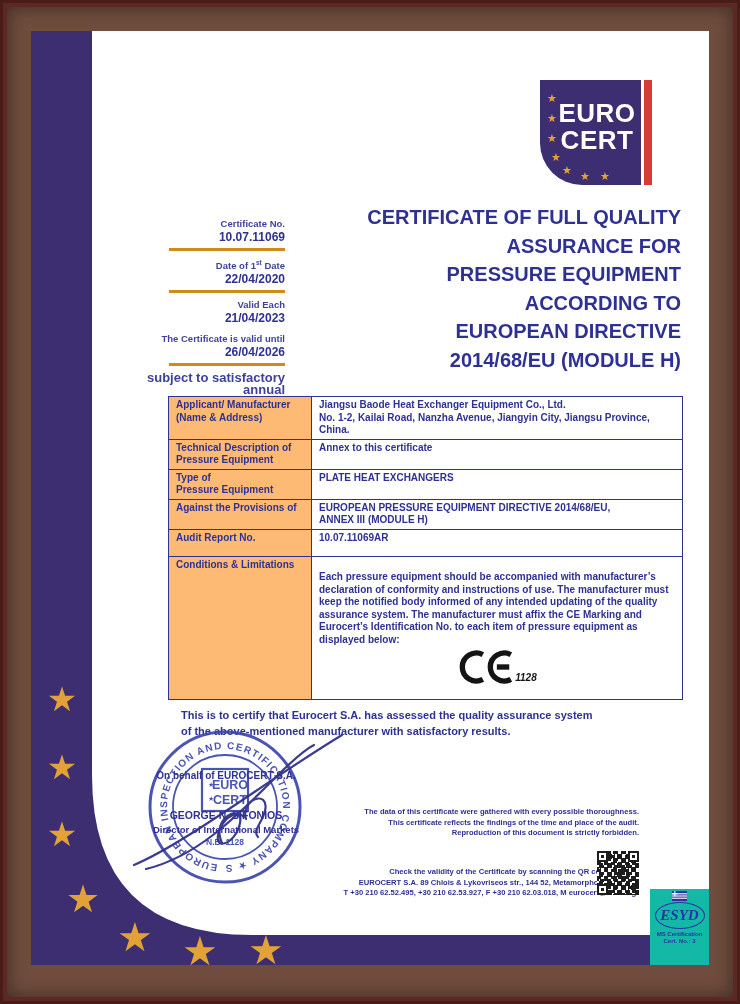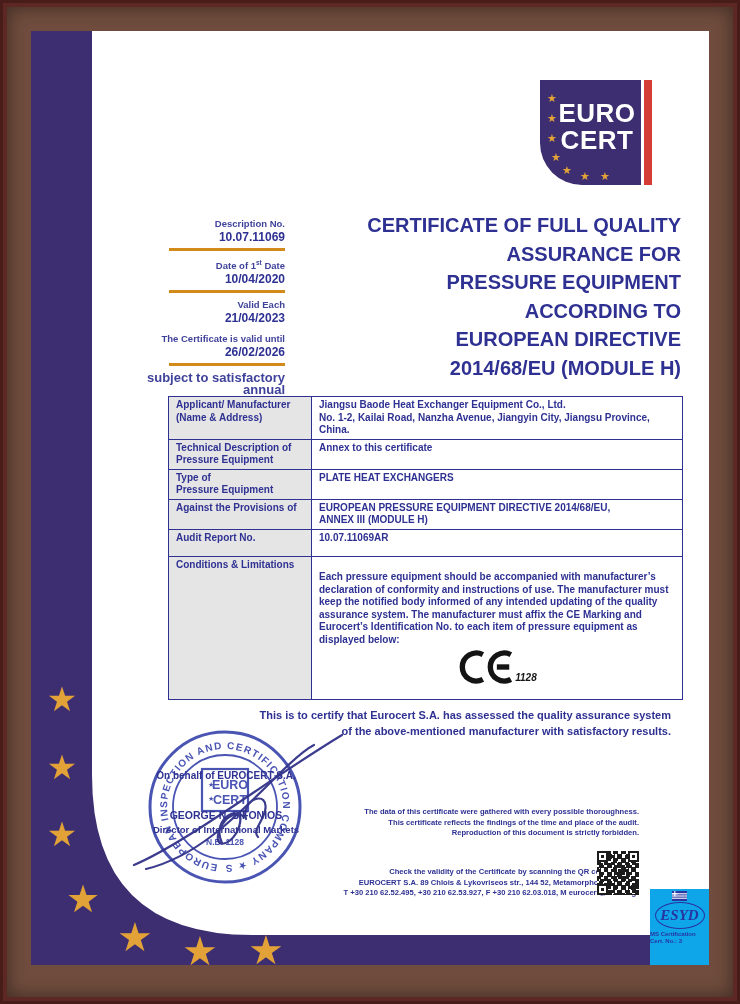--- a/index.html
+++ b/index.html
@@ -21,31 +21,31 @@
              font-weight:bold;font-size:26px;line-height:27px;letter-spacing:0.5px;}
   
   .cert-info{position:absolute;left:110px;top:187px;width:144px;text-align:right;color:#2e3192;}
   .ci-label{font-size:9.5px;line-height:12px;font-weight:bold;opacity:.92;}
   .ci-label sup{font-size:6.5px;}
   .ci-value{font-size:12px;line-height:14px;font-weight:bold;}
   .rule{height:3px;background:#d28a1a;width:116px;margin:4px 0 6px auto;}
   .gap8{height:8px;}
   .ci-note{font-size:13px;line-height:12px;font-weight:bold;white-space:pre-line;opacity:.92;}
   
-  .title{position:absolute;top:180px;right:28px;width:345px;margin:0;text-align:right;color:#2e3192;
+  .title{position:absolute;top:172px;right:28px;width:345px;margin:0;text-align:right;color:#2e3192;
          font-size:20px;line-height:28.5px;font-weight:bold;white-space:pre-line;}
   
   .details{position:absolute;left:137px;top:365px;width:515px;border-collapse:collapse;table-layout:fixed;}
   .details td{border:1px solid #2e3192;vertical-align:top;padding:2px 7px;color:#2e3192;
               font-size:10px;line-height:12.5px;font-weight:bold;white-space:pre-line;}
-  .details td.lbl{width:128px;background:#e5e5e5;}
+  .details td.lbl{width:128px;background:#fdba74;}
   .ce-wrap{display:flex;justify-content:center;align-items:flex-end;margin-top:4px;white-space:normal;font-style:italic;}
   .ce-num{font-size:10px;color:#141414;margin-left:2px;}
   
-  .statement{position:absolute;left:150px;top:677px;width:490px;text-align:right;color:#2e3192;
+  .statement{position:absolute;left:150px;top:677px;width:490px;text-align:left;color:#2e3192;
              font-size:11px;line-height:15.5px;font-weight:bold;white-space:pre-line;}
   
   .stamp-svg{position:absolute;left:114px;top:696px;width:160px;height:160px;opacity:.92;}
   .sign-block{position:absolute;left:105px;width:180px;text-align:center;color:#2e3192;}
   .sb1{top:739px;font-size:10px;font-weight:bold;}
   .sb2{top:778px;font-size:10.5px;font-weight:bold;}
   .sb3{top:793px;font-size:9.5px;font-weight:bold;}
   .sig-svg{position:absolute;left:95px;top:688px;width:230px;height:170px;}
   
   .footer-block{position:absolute;width:345px;left:263px;text-align:right;color:#2e3192;
@@ -54,21 +54,21 @@
   .fb2{top:836px;}
   .qr{position:absolute;left:566px;top:820px;width:42px;height:44px;
       background:
         repeating-conic-gradient(#1c1c1c 0 25%, transparent 0 50%) 0 0/7px 7px,
         repeating-conic-gradient(transparent 0 25%, #1c1c1c 0 50%) 2px 3px/9px 9px;
       background-color:#fff;}
   .qr .finder{position:absolute;width:11px;height:11px;border:2px solid #1c1c1c;background:#fff;box-sizing:border-box;}
   .qr .finder::after{content:"";position:absolute;left:2px;top:2px;width:3px;height:3px;background:#1c1c1c;}
   .f-tl{left:0;top:0}.f-tr{right:0;top:0}.f-bl{left:0;bottom:0}
   
-  .esyd{position:absolute;left:619px;top:858px;width:59px;height:76px;background:#0ea5e9;color:#2735a0;}
+  .esyd{position:absolute;left:619px;top:858px;width:59px;height:76px;background:#14b8a6;text-align:center;color:#2735a0;}
   .esyd-flag{display:block;margin:2px auto 0;}
   .esyd-oval{width:50px;height:27px;margin:1px auto 0;border:1.5px solid #2735a0;border-radius:50%;
              display:flex;align-items:center;justify-content:center;
              font-family:"Liberation Serif","DejaVu Serif",serif;font-style:italic;font-weight:bold;font-size:15px;box-sizing:border-box;}
   .esyd-sub{font-size:6px;line-height:7px;font-weight:bold;margin-top:2px;}
 </style>
 </head>
 <body>
 
 <div class="canvas">
@@ -99,31 +99,31 @@
         <span class="logo-star" style="left:65px;top:96px;">★</span>
         <div class="logo-text">
           <div>EURO</div>
           <div>CERT</div>
         </div>
       </div>
       <div class="logo-stripe"></div>
     </div>
 
     <div class="cert-info">
-      <div class="ci-label">Description No.</div>
+      <div class="ci-label">Certificate No.</div>
       <div class="ci-value">10.07.11069</div>
       <div class="rule"></div>
       <div class="ci-label"><span>Date of 1</span><sup>st</sup><span> Date</span></div>
-      <div class="ci-value">10/04/2020</div>
+      <div class="ci-value">22/04/2020</div>
       <div class="rule"></div>
       <div class="ci-label">Valid Each</div>
       <div class="ci-value">21/04/2023</div>
       <div class="gap8"></div>
       <div class="ci-label">The Certificate is valid until</div>
-      <div class="ci-value">26/02/2026</div>
+      <div class="ci-value">26/04/2026</div>
       <div class="rule"></div>
       <div class="ci-note">subject to satisfactory annual
 surveillance.</div>
     </div>
 
     <h1 class="title">CERTIFICATE OF FULL QUALITY
 ASSURANCE FOR
 PRESSURE EQUIPMENT
 ACCORDING TO
 EUROPEAN DIRECTIVE

